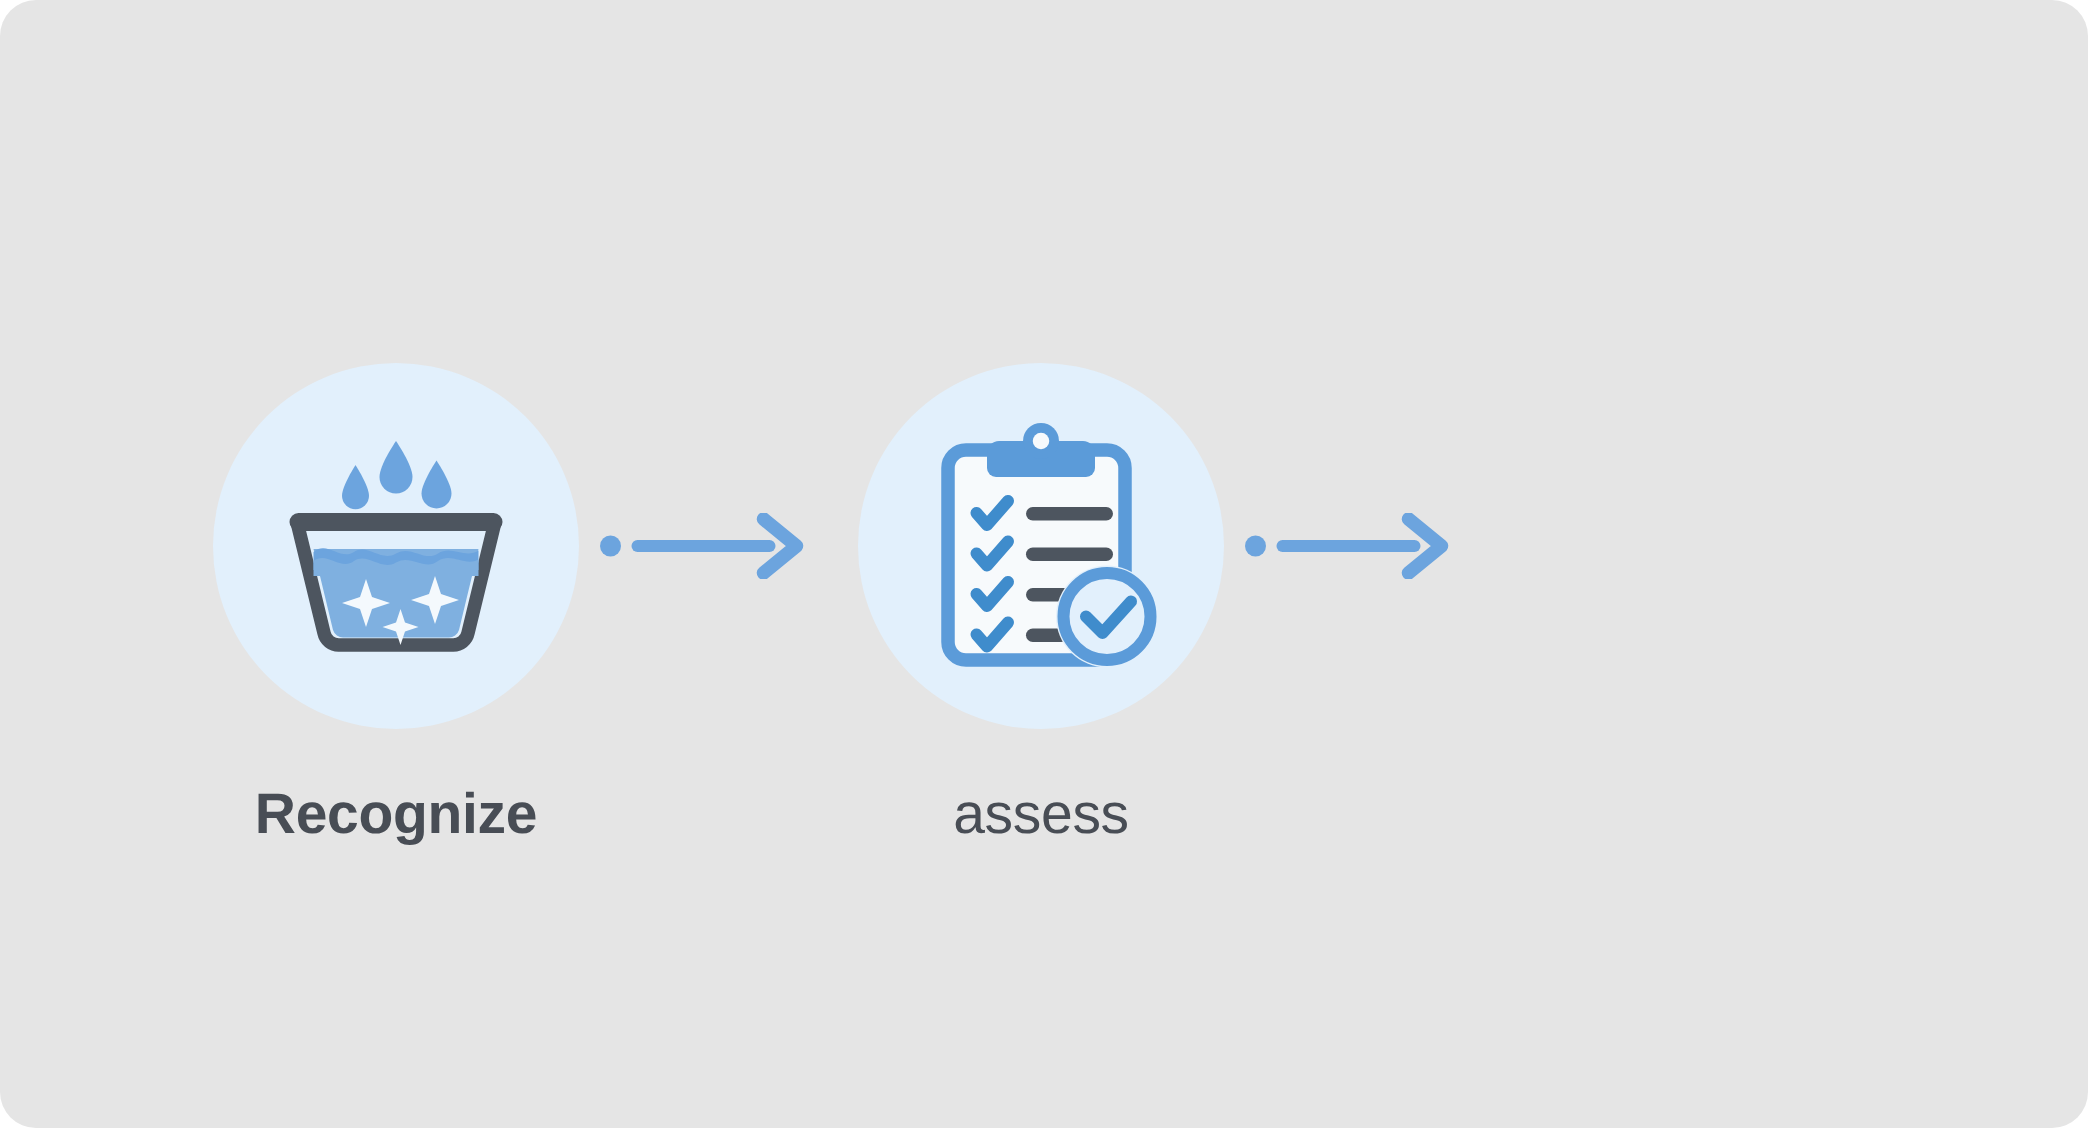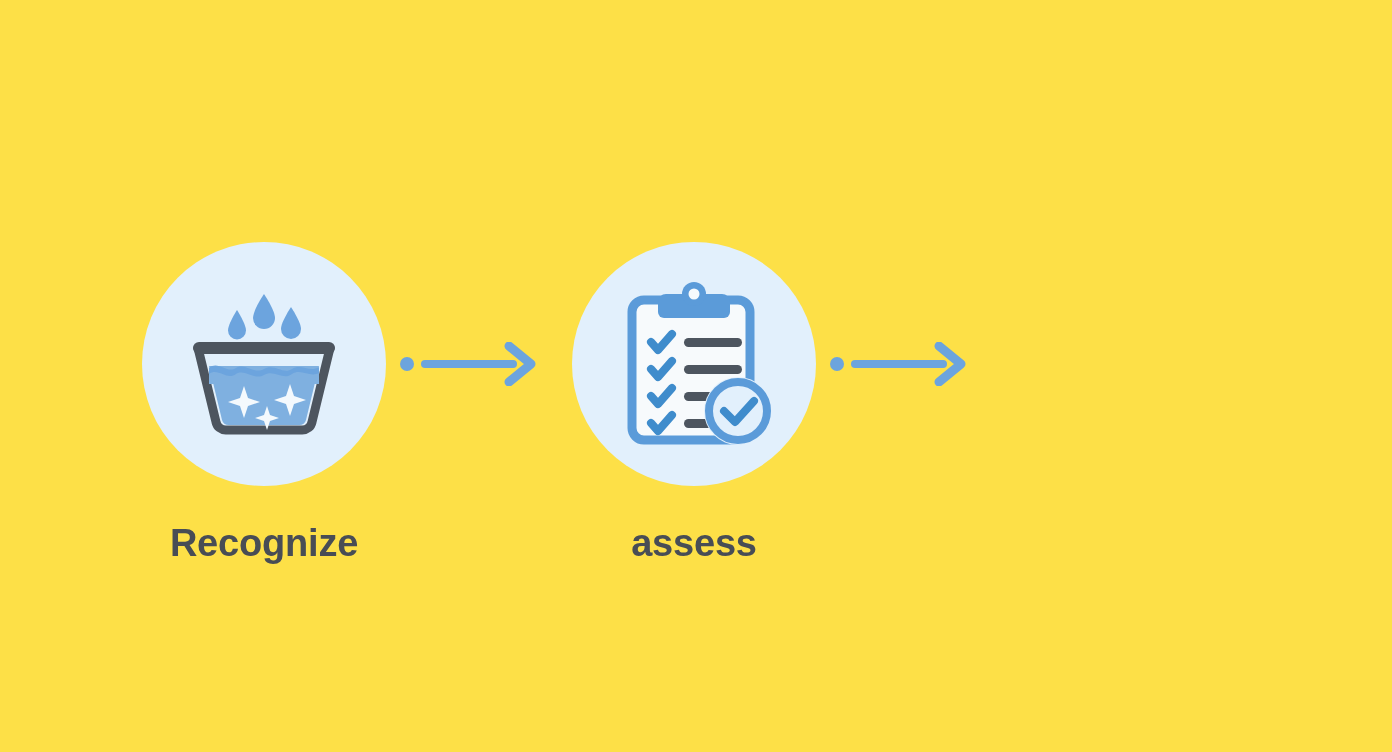--- a/index.html
+++ b/index.html
@@ -11,21 +11,22 @@
     width: 1392px;
     height: 752px;
     font-family: "Liberation Sans", sans-serif;
     overflow: hidden;
   }
 
   #canvas {
     position: relative;
     width: 1392px;
     height: 752px;
-    background: #fde047;
+    background: #e5e5e5;
+    border-radius: 24px;
   }
 
   
   .step {
     position: relative;
     width: 244px;
     display: flex;
     flex-direction: column;
     align-items: center;
   }
@@ -52,21 +53,21 @@
     font-size: 38px;
     line-height: 1;
     color: #484d55;
     letter-spacing: -0.2px;
     white-space: nowrap;
   }
   .step-label.bold {
     font-weight: bold;
   }
   .step-label.semi {
-    font-weight: bold;
+    font-weight: normal;
   }
   .step-label.reg {
     font-weight: normal;
   }
 
   
   .connector {
     position: relative;
     width: 186px;
     height: 244px;

